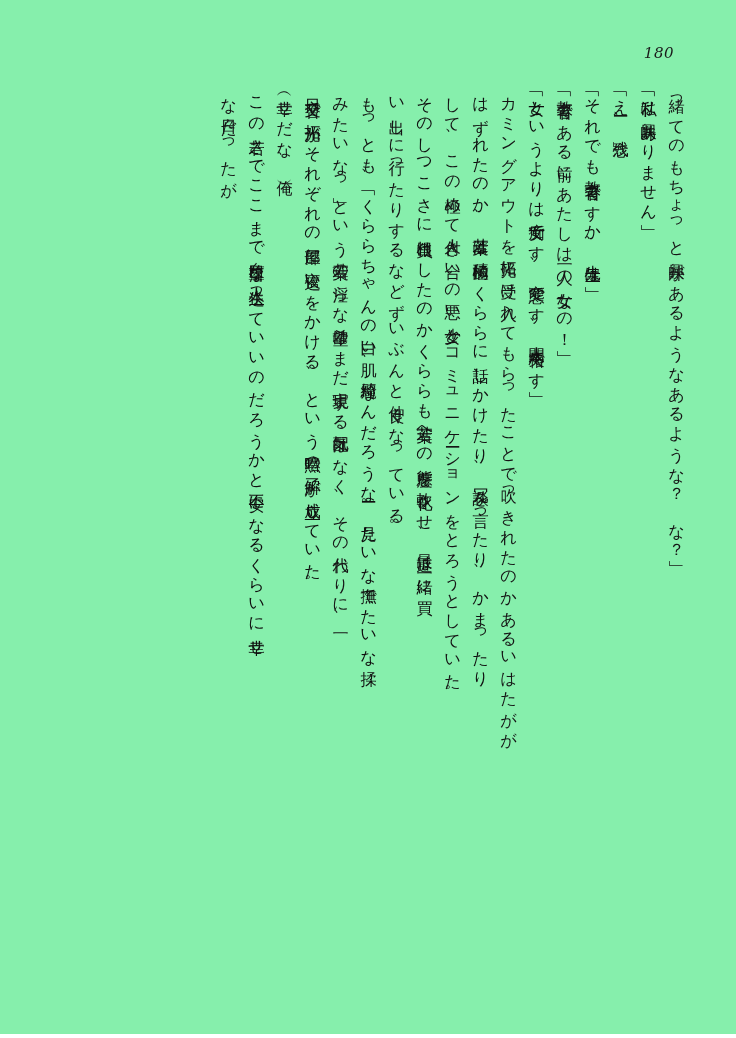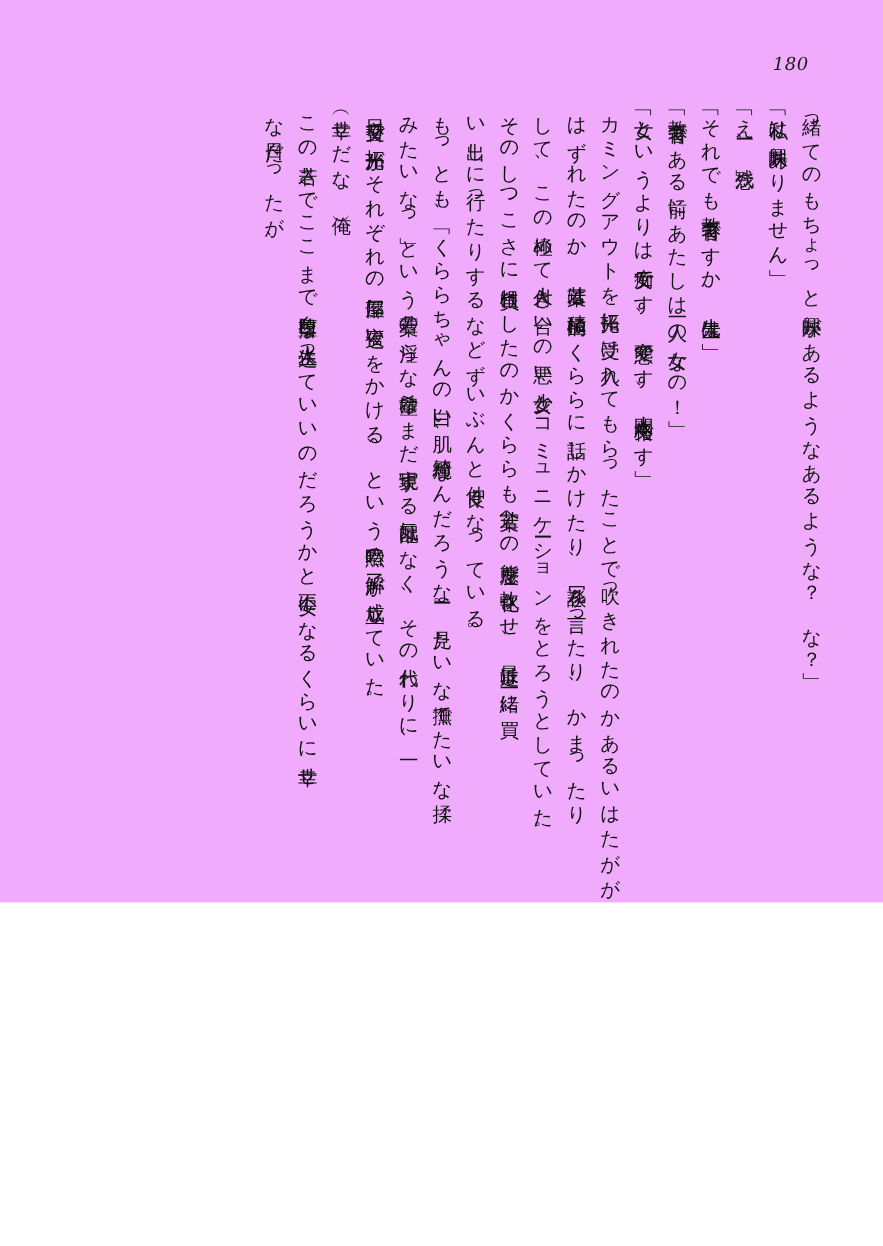--- a/index.html
+++ b/index.html
@@ -10,22 +10,22 @@
   body {
     width: 736px;
     height: 1038px;
     overflow: hidden;
     font-family: "DejaVu Serif", "Liberation Serif", serif;
     color: #111111;
   }
   .page {
     position: relative;
     width: 736px;
-    height: 752px;
-    background: #f0abfc;
+    height: 1034px;
+    background: #86efac;
     box-sizing: border-box;
   }
   .page-number {
     position: absolute;
     top: 44px;
     right: 62px;
     font-family: "DejaVu Serif", "Liberation Serif", serif;
     font-style: italic;
     font-size: 15px;
     color: #1a1a1a;

